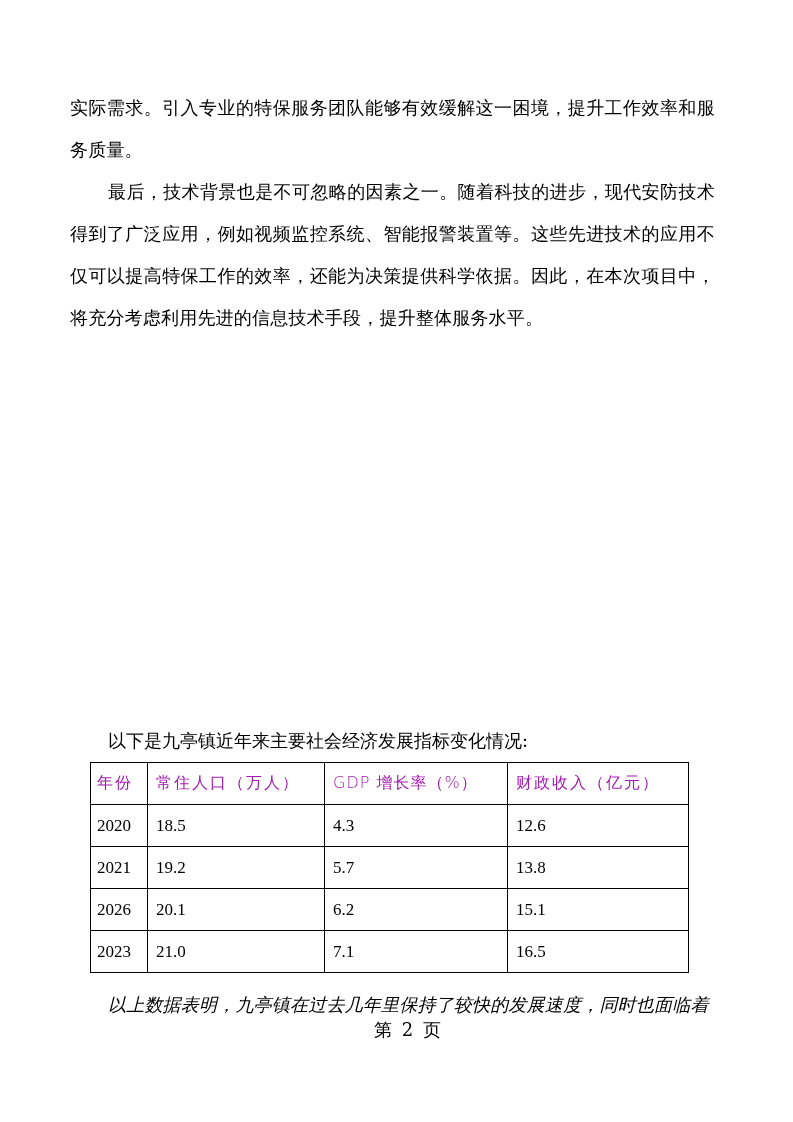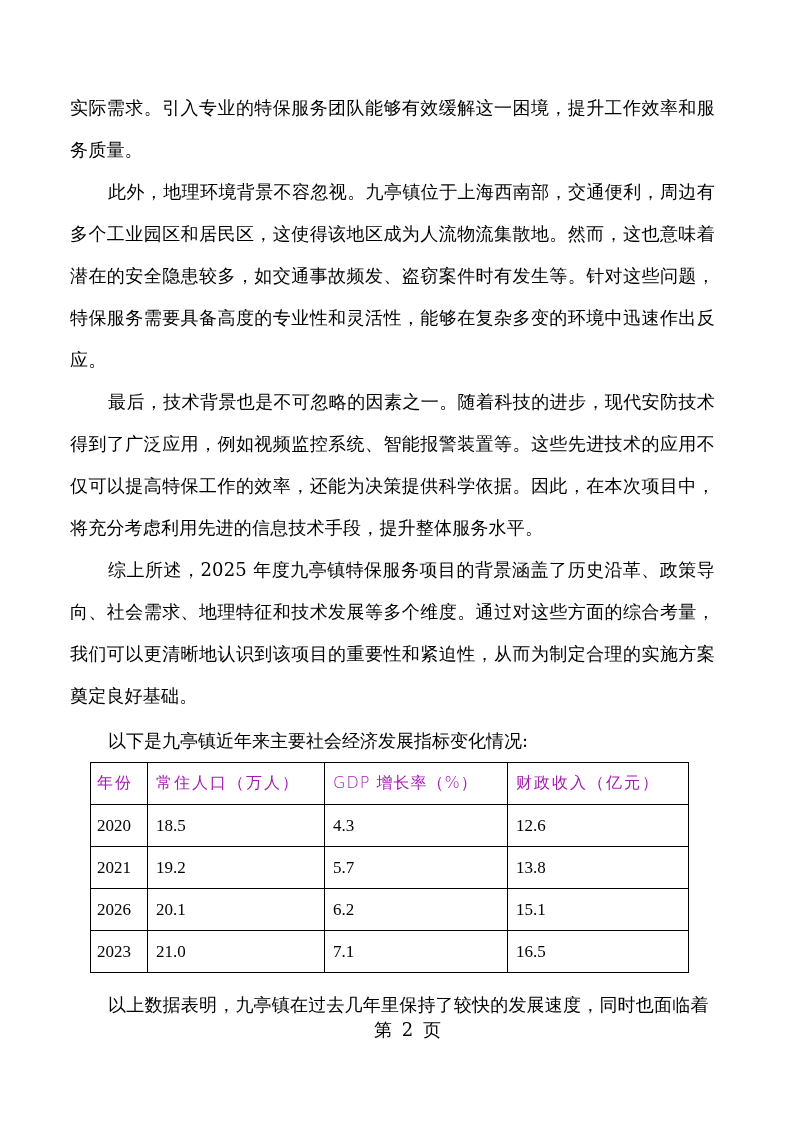--- a/index.html
+++ b/index.html
@@ -61,20 +61,21 @@
       font-weight: 300;
     }
     table.data tr.head td.c2 {
       letter-spacing: 1px;
     }
     .after-table {
       position: absolute;
       left: 70px;
       top: 984px;
       width: 645px;
+      font-style: italic;
     }
     .footer {
       position: absolute;
       left: 12px;
       top: 1016px;
       width: 793px;
       text-align: center;
       font-size: 18px;
       line-height: 28px;
       letter-spacing: 2px;
@@ -86,23 +87,21 @@
       top: 720px;
       font-size: 18px;
       line-height: 42px;
     }
   </style>
 </head>
 <body>
 
 <div class="page">
   <p class="para">实际需求。引入专业的特保服务团队能够有效缓解这一困境，提升工作效率和服务质量。</p>
-  <p class="para indent">此外，地理环境背景不容忽视。九亭镇位于上海西南部，交通便利，周边有多个工业园区和居民区，这使得该地区成为人流物流集散地。然而，这也意味着潜在的安全隐患较多，如交通事故频发、盗窃案件时有发生等。针对这些问题，特保服务需要具备高度的专业性和灵活性，能够在复杂多变的环境中迅速作出反应。</p>
   <p class="para indent">最后，技术背景也是不可忽略的因素之一。随着科技的进步，现代安防技术得到了广泛应用，例如视频监控系统、智能报警装置等。这些先进技术的应用不仅可以提高特保工作的效率，还能为决策提供科学依据。因此，在本次项目中，将充分考虑利用先进的信息技术手段，提升整体服务水平。</p>
-  <p class="para indent">综上所述，2025 年度九亭镇特保服务项目的背景涵盖了历史沿革、政策导向、社会需求、地理特征和技术发展等多个维度。通过对这些方面的综合考量，我们可以更清晰地认识到该项目的重要性和紧迫性，从而为制定合理的实施方案奠定良好基础。</p>
 </div>
 
 <div class="table-caption">以下是九亭镇近年来主要社会经济发展指标变化情况:</div>
 
 <div class="table-wrap">
   <table class="data">
     <tbody>
         <tr class="head">
       <td class="c0">年份</td>
       <td class="c1">常住人口（万人）</td>

